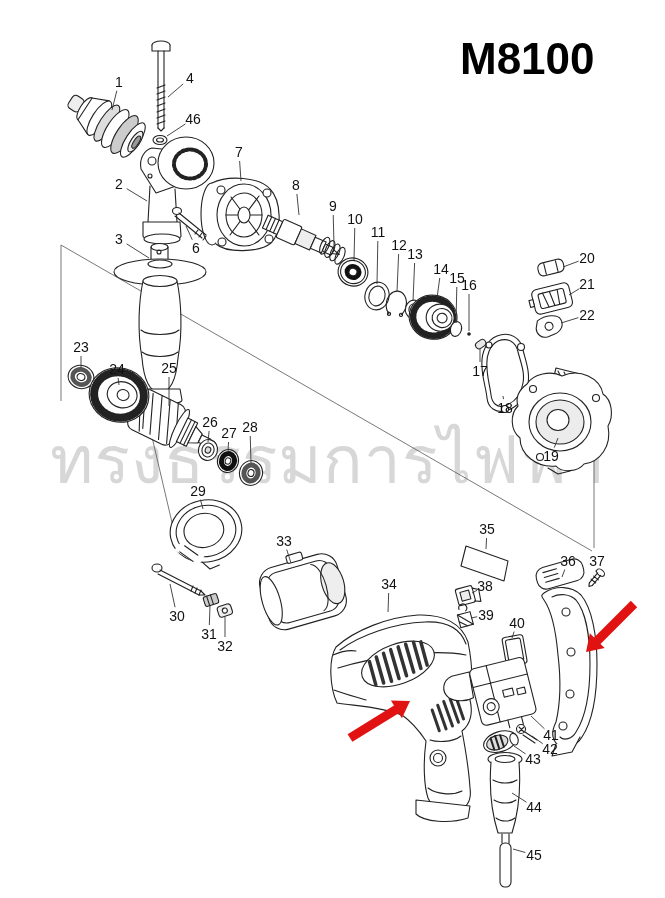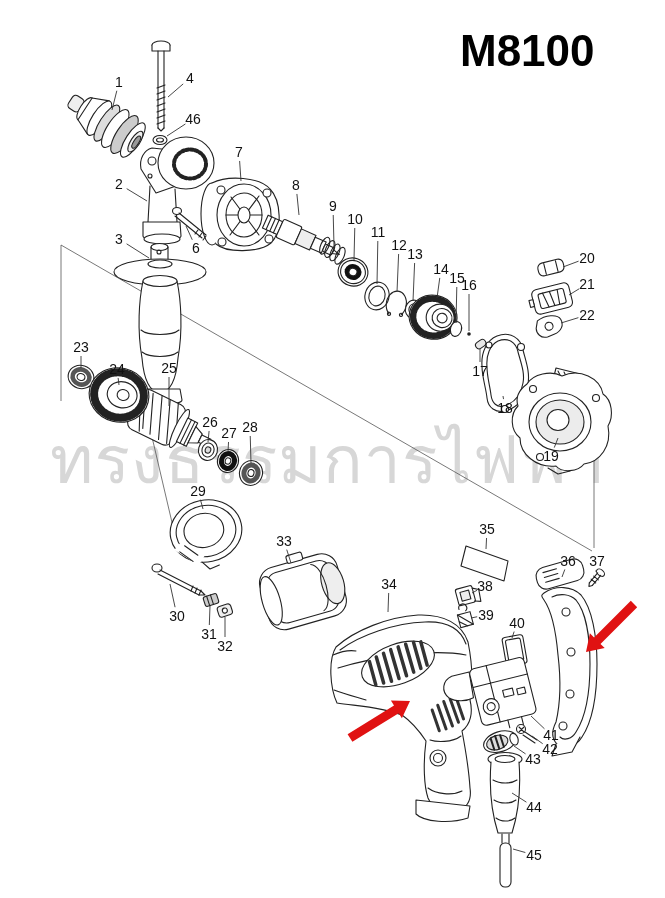--- a/index.html
+++ b/index.html
@@ -6,21 +6,21 @@
   .stage{
     position:relative;width:665px;height:898px;margin:0 auto;background:#ffffff;
     overflow:hidden;font-family:"Liberation Sans", sans-serif;
   }
   .watermark{
     position:absolute;left:50px;top:428px;font-size:66px;line-height:1;
     color:#d7d7d7;white-space:nowrap;z-index:1;letter-spacing:1px;
     font-family:"DejaVu Sans","Liberation Sans",sans-serif;
   }
   .model-title{
-    position:absolute;left:460px;top:26px;font-size:44px;font-weight:bold;
+    position:absolute;left:460px;top:34px;font-size:44px;font-weight:bold;
     color:#000;z-index:3;letter-spacing:0px;
     font-family:"Liberation Sans",sans-serif;
   }
   svg.diagram{position:absolute;left:0;top:0;z-index:2;}
   .callout-num{
     font-family:"Liberation Sans",sans-serif;
     font-size:14px;fill:#111;
   }
 </style>
 </head>

